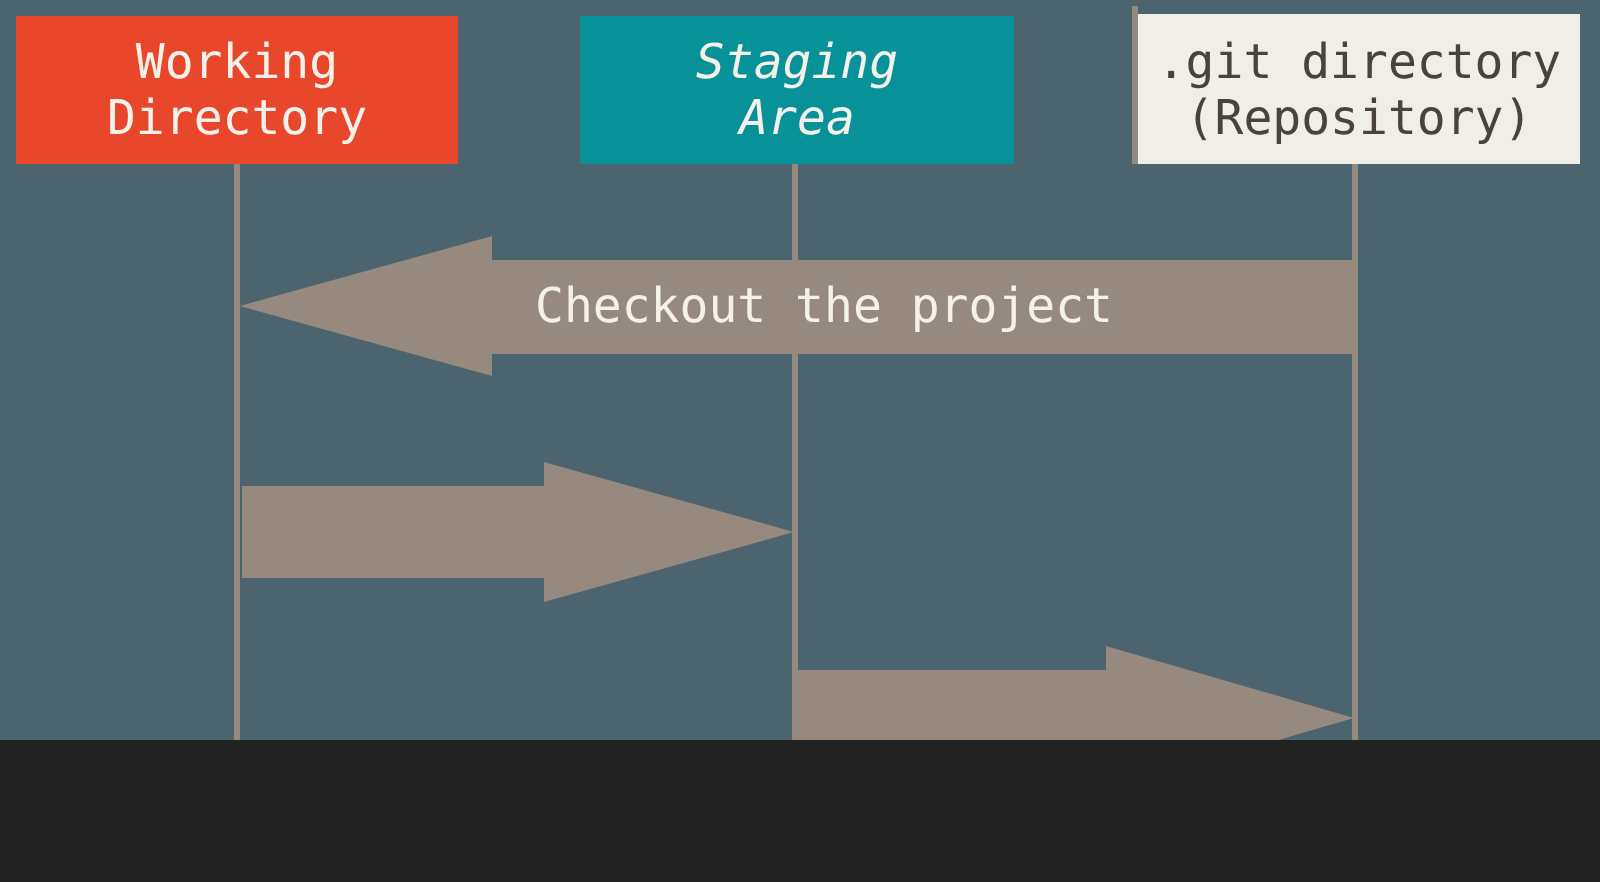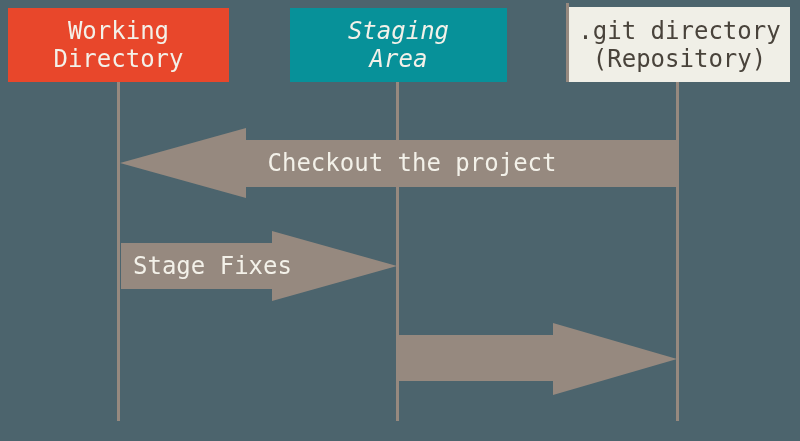--- a/index.html
+++ b/index.html
@@ -9,42 +9,42 @@
     --teal:#079199;
     --cream:#f0efe7;
     --light-text:#f3f1e9;
     --dark-text:#49433b;
   }
   *{margin:0;padding:0;box-sizing:border-box;}
   html,body{background:#222;}
   body{font-family:"DejaVu Sans Mono","Liberation Mono",monospace;}
   .canvas{
     position:relative;
-    width:800px;height:441px;
+    width:800px;height:370px;
     background:var(--bg);
     overflow:hidden;
   }
   .box{
     position:absolute;
     display:flex;align-items:center;justify-content:center;
     text-align:center;
     font-size:24px;line-height:28px;
     white-space:pre-line;
     color:var(--light-text);
   }
   .box-working{left:8px;top:8px;width:221px;height:74px;background:var(--red);}
   .box-staging{left:290px;top:8px;width:217px;height:74px;background:var(--teal);font-style:italic;}
   .box-git{left:569px;top:7px;width:221px;height:75px;background:var(--cream);color:var(--dark-text);}
   .box-git-edge{position:absolute;left:566px;top:3px;width:3px;height:79px;background:var(--taupe);}
   .vline{position:absolute;top:82px;width:3px;height:339px;background:var(--taupe);}
   .vline-1{left:117px;}
   .vline-2{left:396px;}
   .vline-3{left:676px;}
   .arrow{position:absolute;}
-  .arrow-checkout{left:120px;top:128px;width:558px;height:70px;}
+  .arrow-checkout{left:120px;top:118px;width:558px;height:70px;}
   .arrow-stage{left:121px;top:231px;width:276px;height:70px;}
   .arrow-commit{left:399px;top:323px;width:278px;height:72px;}
   .shaft{position:absolute;background:var(--taupe);}
   .arrow-checkout .shaft{left:126px;top:12px;width:432px;height:47px;}
   .arrow-stage .shaft{left:0;top:12px;width:151px;height:46px;}
   .arrow-commit .shaft{left:0;top:12px;width:154px;height:46px;}
   .head{position:absolute;width:0;height:0;top:0;}
   .head-left{
     left:0;
     border-top:35px solid transparent;
@@ -95,21 +95,20 @@
 
   <div class="arrow arrow-checkout">
     <div class="head head-left"></div>
     <div class="shaft"></div>
     <div class="arrow-label">Checkout the project</div>
   </div>
 
   <div class="arrow arrow-stage">
     <div class="shaft"></div>
     <div class="head head-right"></div>
-    <div class="arrow-label">Stage Fixes</div>
   </div>
 
   <div class="arrow arrow-commit">
     <div class="shaft"></div>
     <div class="head head-right"></div>
   </div>
 
 </div>
 
 </body></html>

